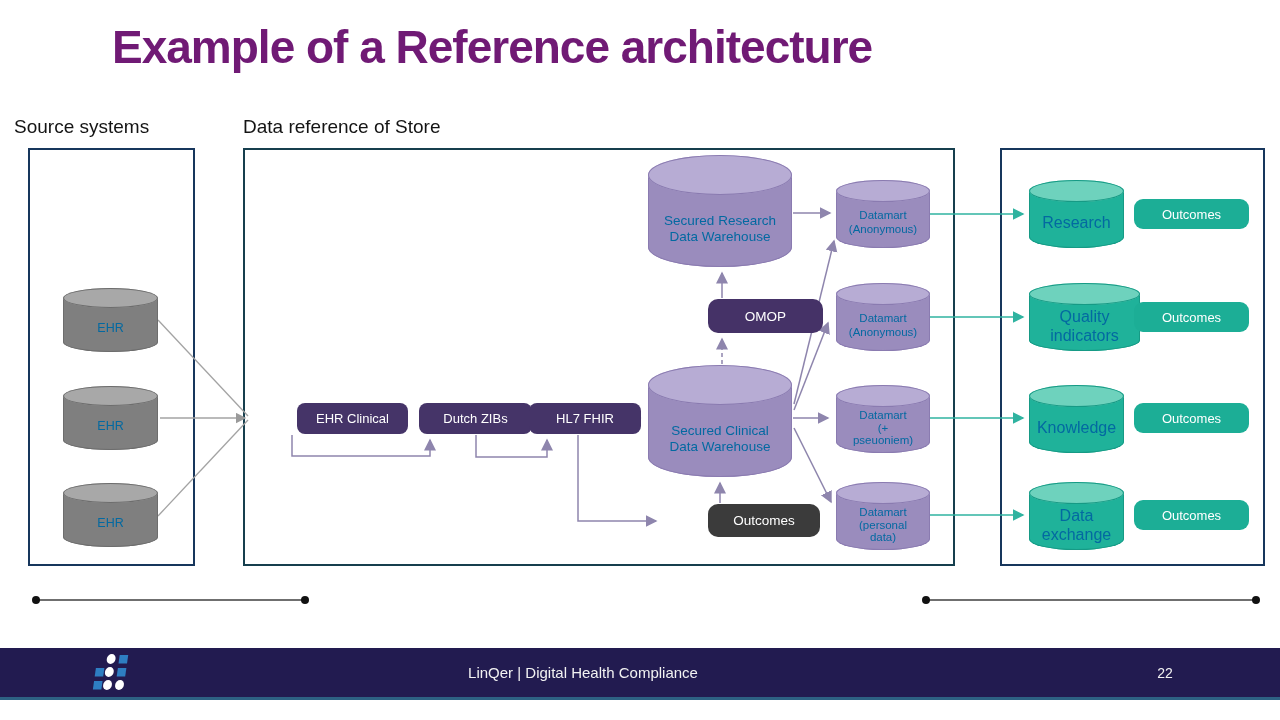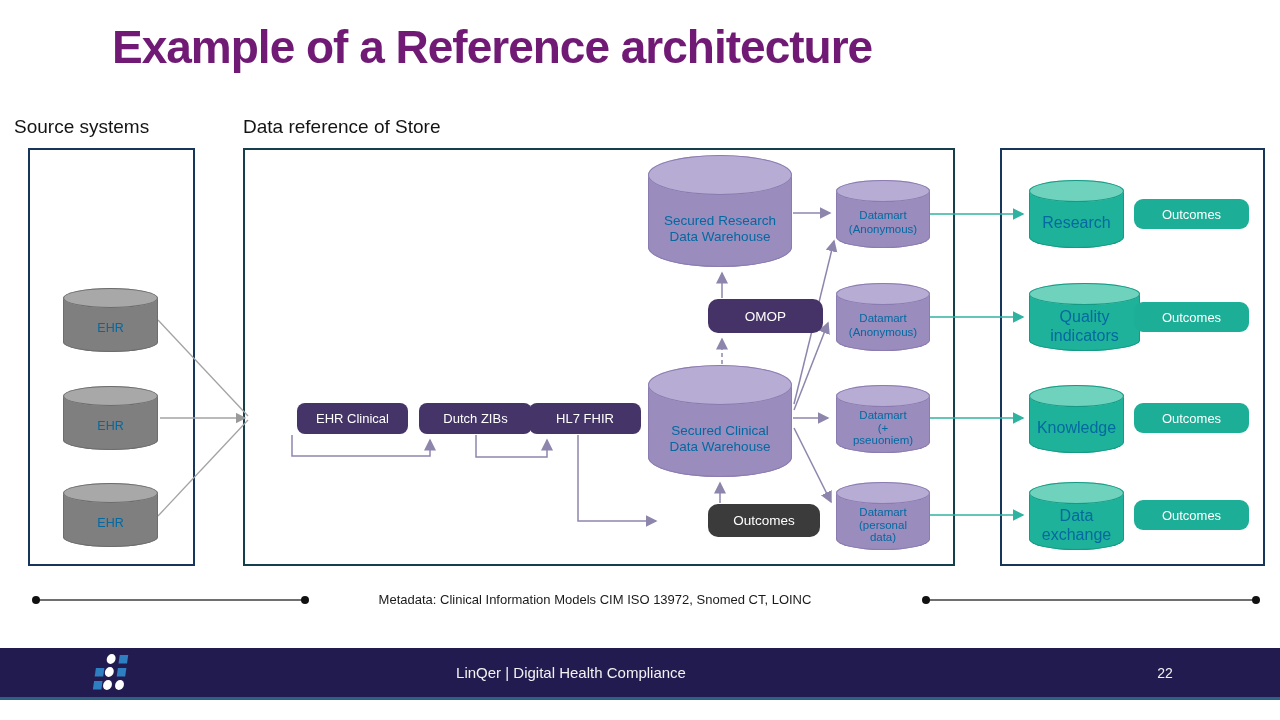--- a/index.html
+++ b/index.html
@@ -46,21 +46,21 @@
     border-radius:8px;font-size:13px;text-align:left;margin-left:44px;}
   .pbox-purple{background:#453468;}
   .pbox-omop{background:#453267;border-radius:10px;font-size:13.5px;}
   .pbox-dark{background:#3b3b3b;border-radius:10px;font-size:13.5px;}
   .outcome{display:flex;align-items:center;justify-content:center;color:#fff;
     background:#1cae96;border-radius:9px;font-size:13px;}
   .metadata-note{position:absolute;left:0;right:90px;top:592px;text-align:center;
     font-size:13px;color:#1a1a1a;}
   .footer{position:absolute;left:0;top:648px;width:1280px;height:49px;
     background:#221b50;border-bottom:3px solid #2d6183;z-index:4;}
-  .footer-center{position:absolute;left:0;width:1142px;top:0;height:49px;
+  .footer-center{position:absolute;left:12px;width:1142px;top:0;height:49px;
     display:flex;align-items:center;justify-content:center;
     color:#f2f2f2;font-size:15px;}
   .page-number{position:absolute;left:1140px;width:50px;top:0;height:49px;
     display:flex;align-items:center;justify-content:center;color:#f2f2f2;font-size:14px;}
   .logo{position:absolute;left:92px;top:5px;}
 </style>
 </head>
 <body>
 
 <div class="slide">
@@ -205,21 +205,20 @@
       <div class="cyl-top"></div>
     <div class="cyl-label fs-tg">Data
 exchange</div>
   </div>
 
   <div class="node outcome" style="left:1134px;top:199px;width:115px;height:30px">Outcomes</div>
   <div class="node outcome" style="left:1134px;top:302px;width:115px;height:30px">Outcomes</div>
   <div class="node outcome" style="left:1134px;top:403px;width:115px;height:30px">Outcomes</div>
   <div class="node outcome" style="left:1134px;top:500px;width:115px;height:30px">Outcomes</div>
 
-  <div class="metadata-note">Metadata: Clinical Information Models CIM ISO 13972, Snomed CT, LOINC</div>
 
   <div class="footer">
     <svg class="logo" width="42" height="40" viewBox="0 0 42 40">
       <g transform="skewX(-8)">
         <ellipse cx="20" cy="6" rx="4.4" ry="5" fill="#ffffff"></ellipse>
         <rect x="28" y="2" width="8.5" height="8.5" fill="#2e7ec2"></rect>
         <rect x="6" y="15" width="8.5" height="8.5" fill="#2e7ec2"></rect>
         <ellipse cx="20" cy="19" rx="4.4" ry="5" fill="#ffffff"></ellipse>
         <rect x="28" y="15" width="8.5" height="8.5" fill="#2e7ec2"></rect>
         <rect x="6" y="28" width="8.5" height="8.5" fill="#2e7ec2"></rect>

